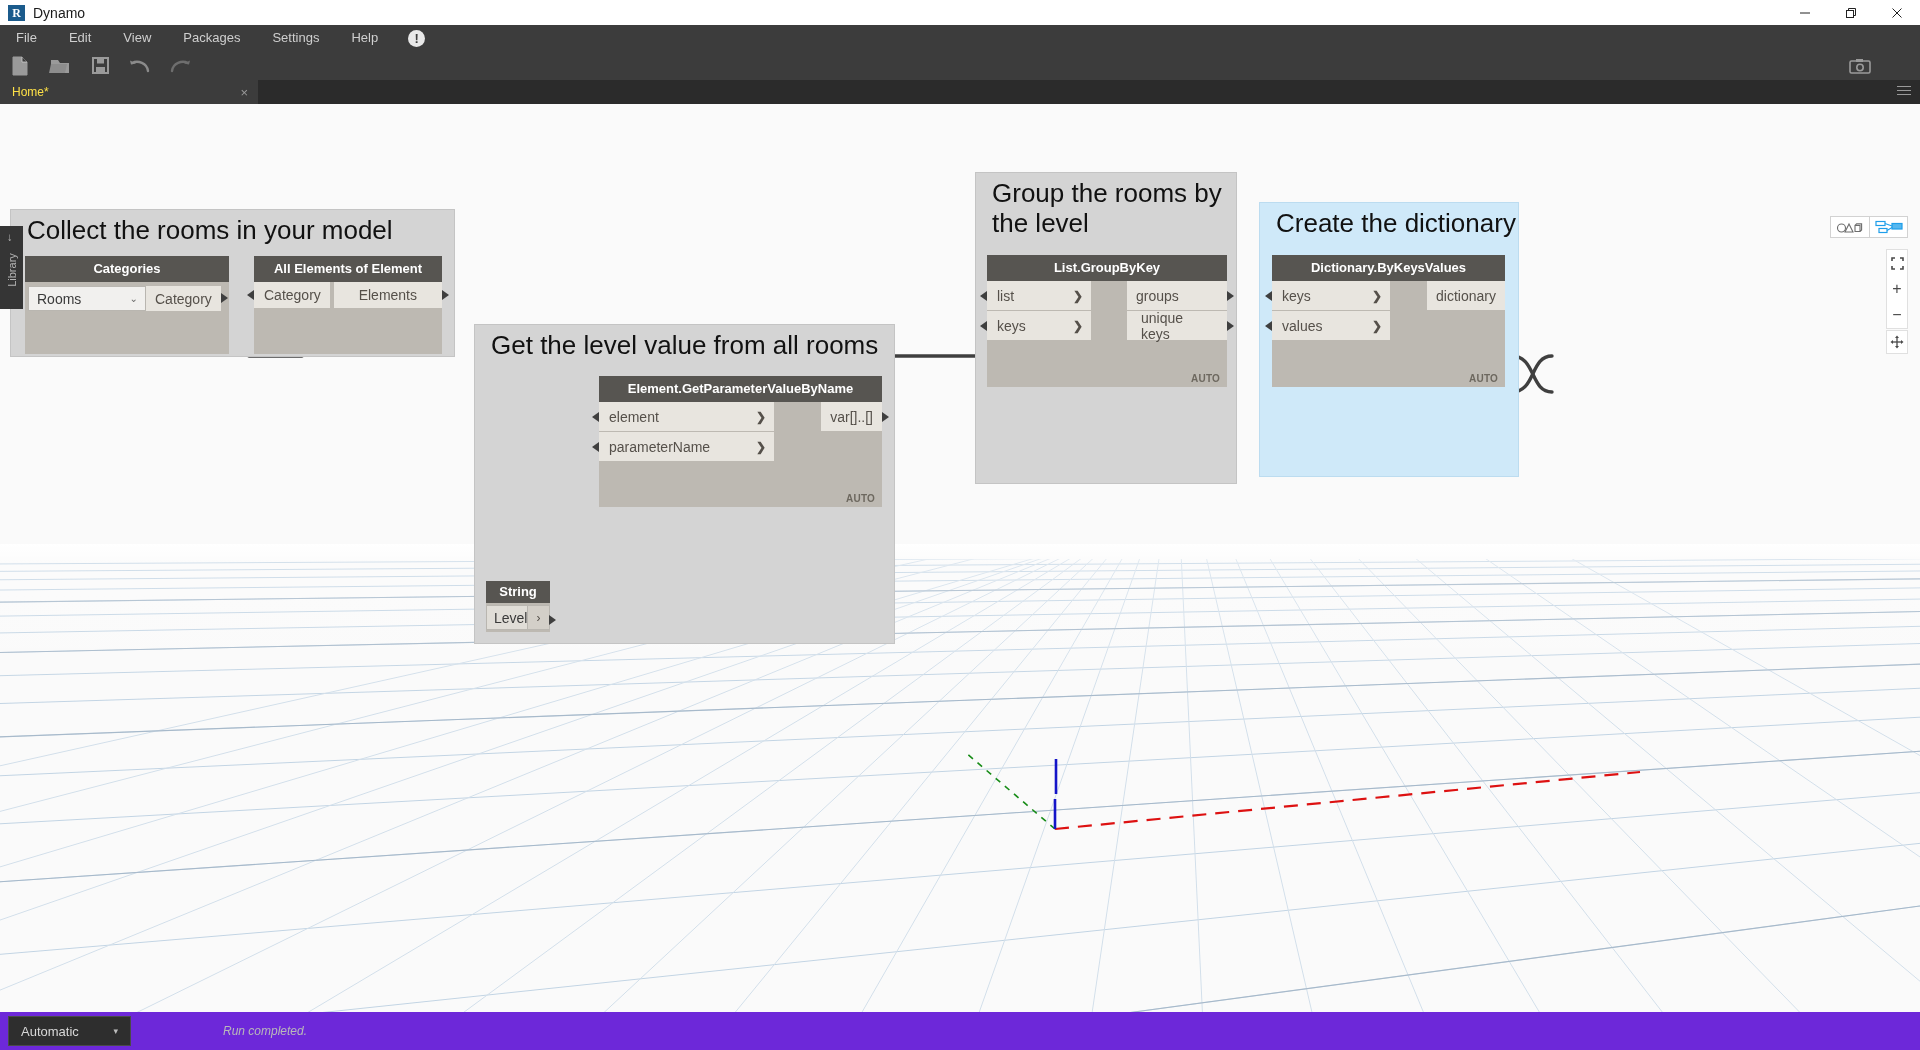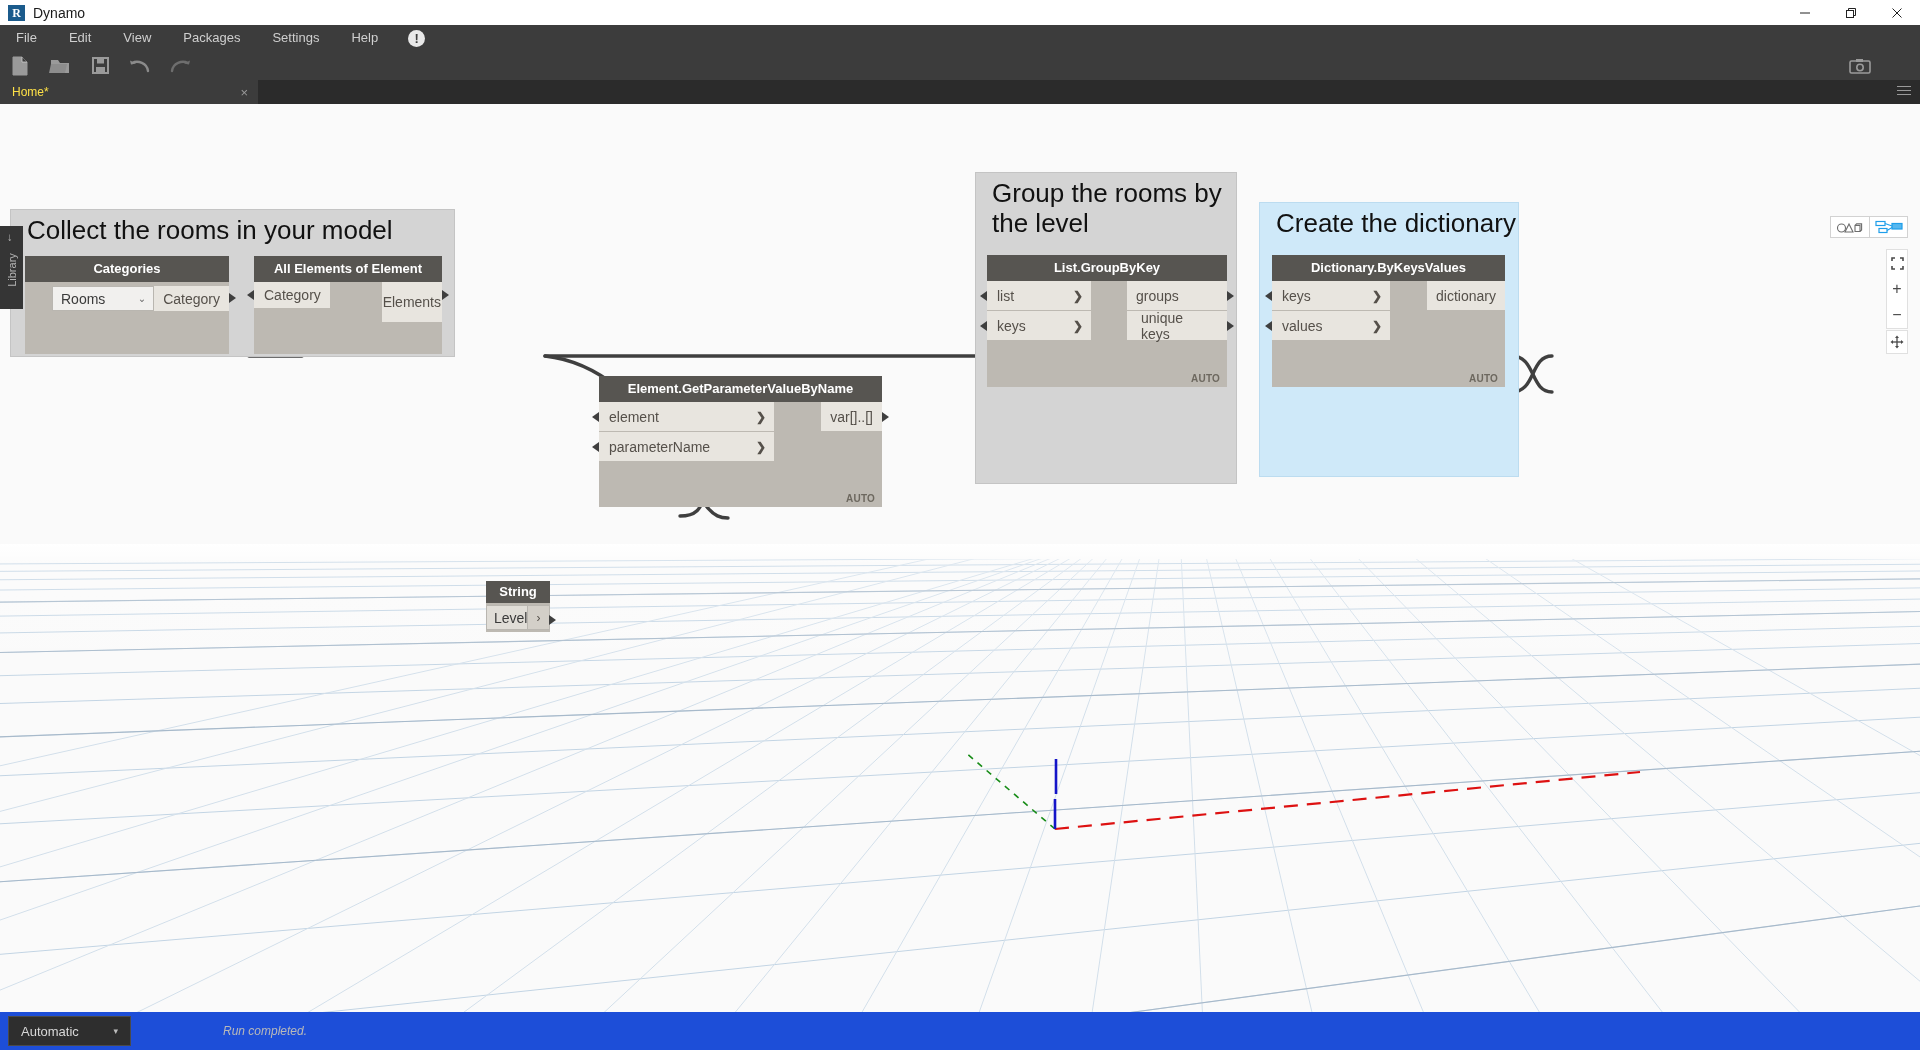--- a/index.html
+++ b/index.html
@@ -194,21 +194,21 @@
   }
   .str-caret {
     background: #d3cfc8; border: 1px solid #b9b6b0; border-left: none;
     height: 25px; width: 22px; display: flex; align-items: center; justify-content: center;
     font-size: 12px; color: #55504a;
   }
 
   
   .statusbar {
     position: absolute; bottom: 0; left: 0; width: 1920px; height: 38px;
-    background: #1d4ed8; display: flex; align-items: center;
+    background: #6d28d9; display: flex; align-items: center;
   }
   .run-select {
     margin-left: 8px; width: 123px; height: 30px;
     background: #2e2e2e; border: 1px solid #4a4a4a;
     display: flex; align-items: center; position: relative;
     color: #d8d8d8; font-size: 13px; padding-left: 12px;
   }
   .run-select .caret { position: absolute; right: 12px; font-size: 9px; color: #bdbdbd; }
   .run-status {
     margin-left: 92px; color: #b9b9b9; font-size: 12px; font-style: italic;
@@ -405,33 +405,36 @@
         <path d="M1512 252 C1536 252, 1530 288, 1552 288"></path>
 
         <path d="M1512 288 C1536 288, 1530 252, 1552 252"></path>
       </g>
     </svg>
 
     <div class="group" style="left:10px; top:105px; width:445px; height:148px;">
       <div class="group-title">Collect the rooms in your model</div>
     </div>
 
+    <div class="group" style="left:474px; top:220px; width:421px; height:320px;">
+      <div class="group-title">Get the level value from all rooms</div>
+    </div>
 
     <div class="group" style="left:975px; top:68px; width:262px; height:312px;">
       <div class="group-title">Group the rooms by
 the level</div>
     </div>
 
     <div class="group blue" style="left:1259px; top:98px; width:260px; height:275px;">
       <div class="group-title">Create the dictionary</div>
     </div>
 
     <div class="node" style="left:25px; top:152px; width:204px;">
       <div class="node-header">Categories</div>
-      <div class="node-body" style="height:72px; position:relative;padding-left:24px;">
+      <div class="node-body" style="height:72px; position:relative;">
         <div style="display:flex; align-items:flex-start; padding-top:4px;">
           <div class="dd" style="width:118px; margin-left:3px;">
             <span>Rooms</span>
             <span class="caret">⌄</span>
           </div>
           <div class="port-out" style="position:relative; right:auto; width:auto; padding:0 9px; height:25px;">
             <span>Category</span>
             <span class="port-dot-right" style="top:7px;"></span>
           </div>
         </div>
@@ -440,21 +443,21 @@
 
     <div class="node" style="left:254px; top:152px; width:188px;">
       <div class="node-header">All Elements of Element</div>
       <div class="node-body" style="height:72px; position:relative;">
         <div class="port-row" style="height:26px;">
           <div class="port-in" style="width:76px; position:relative;">
             <span>Category</span>
             <span class="port-dot-left" style="top:8px;"></span>
           </div>
           <div class="port-gap"></div>
-          <div class="port-out" style="position:relative; right:auto; height:40px; padding:0 1px;">
+          <div class="port-out" style="position:relative; right:auto; height:26px; padding:0 25px;">
             <span>Elements</span>
             <span class="port-dot-right" style="top:8px;"></span>
           </div>
         </div>
       </div>
     </div>
 
     <div class="node" style="left:599px; top:272px; width:283px;">
       <div class="node-header">Element.GetParameterValueByName</div>
       <div class="node-body" style="height:105px; position:relative;">

